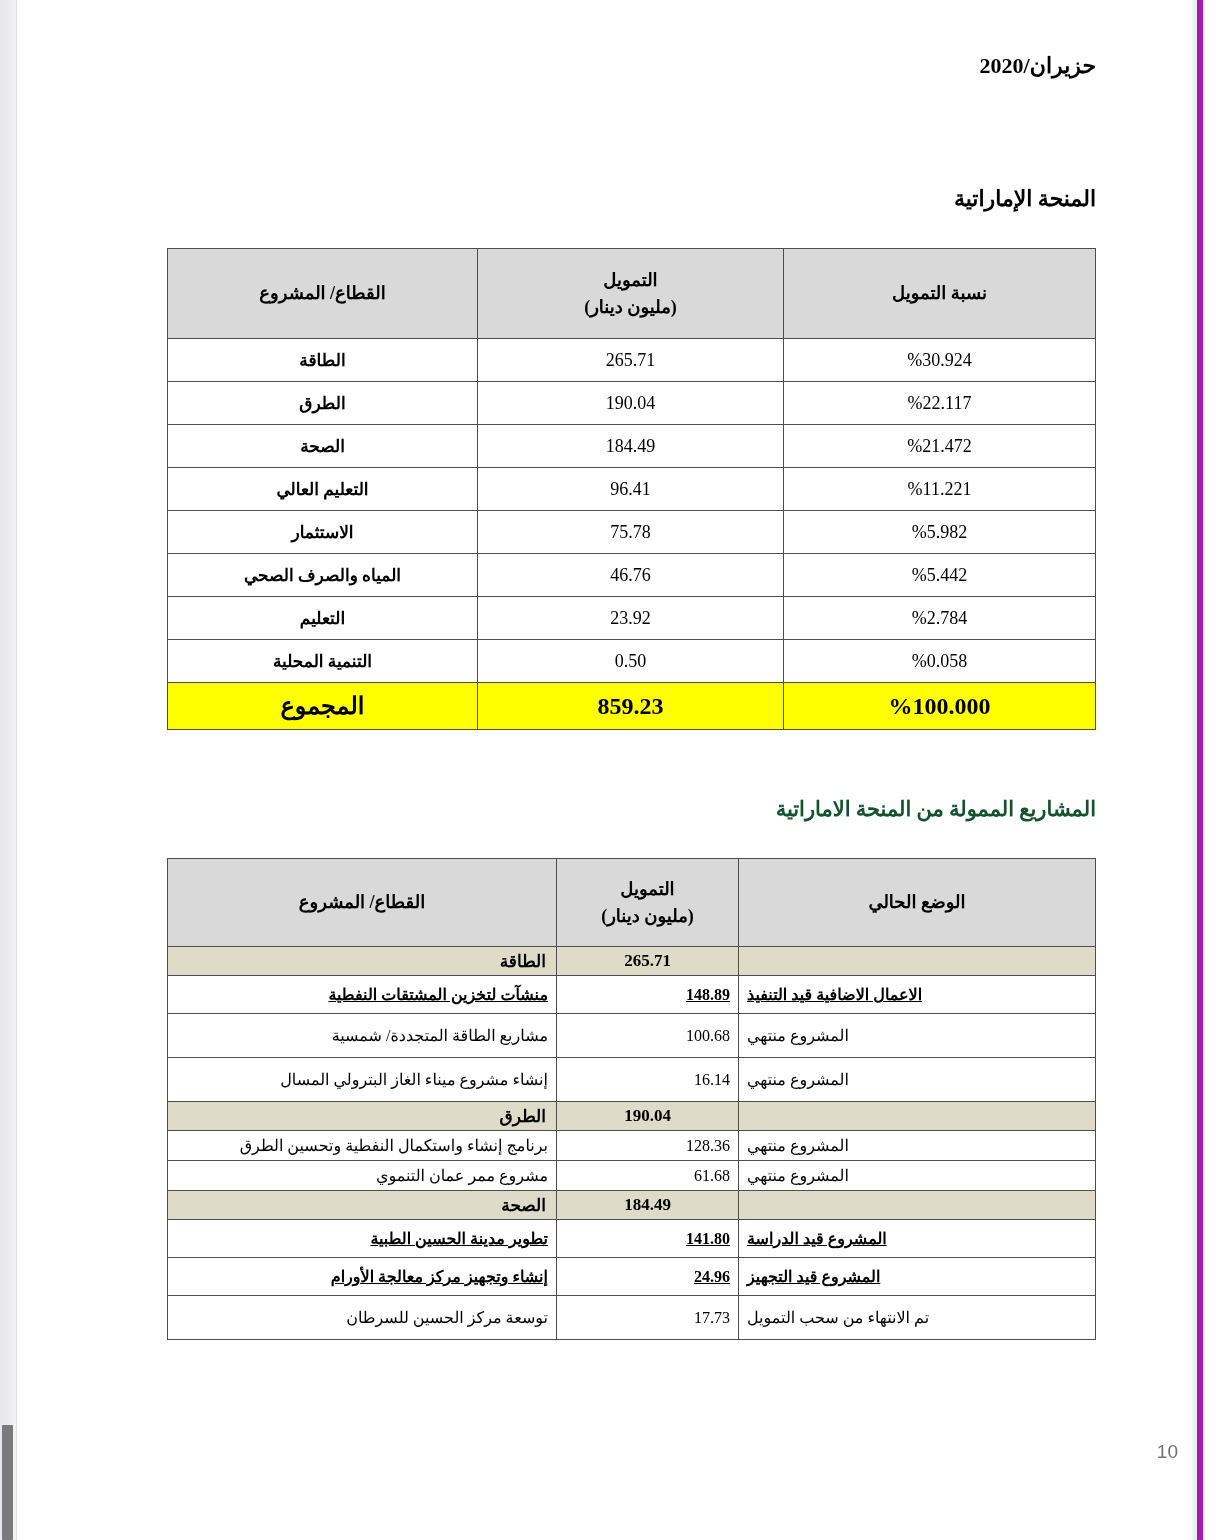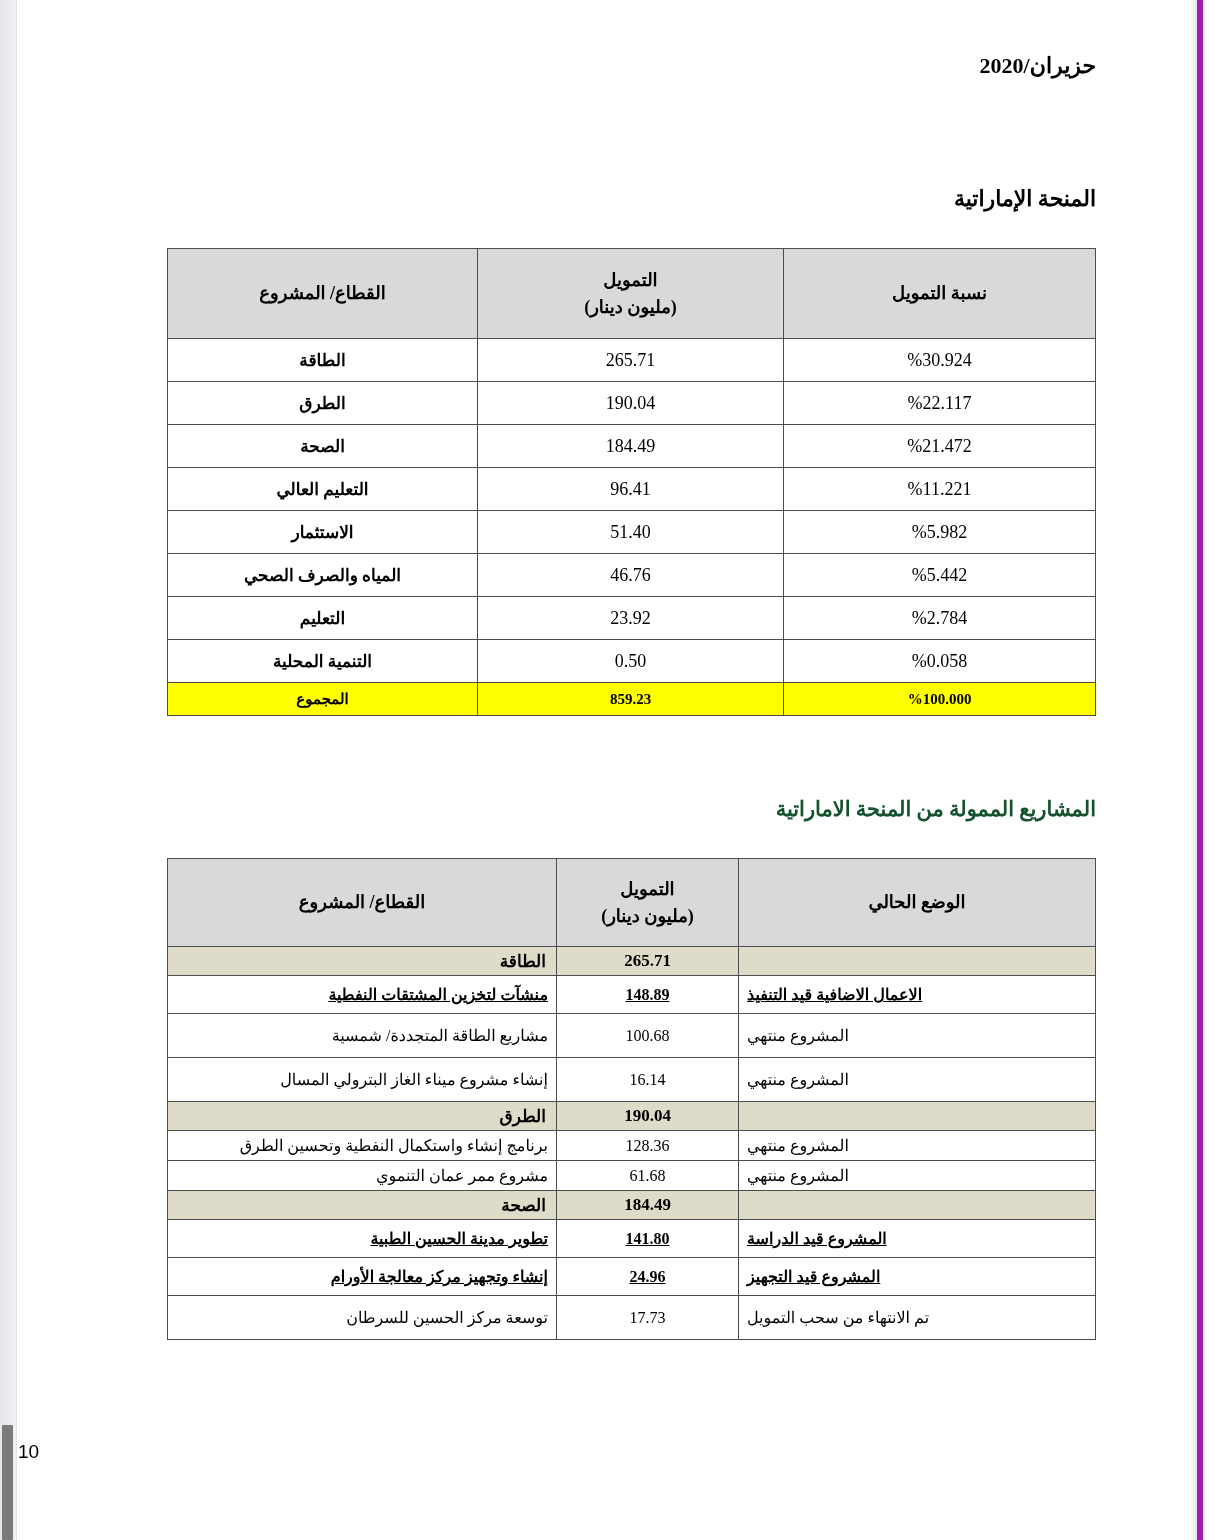--- a/index.html
+++ b/index.html
@@ -83,24 +83,24 @@
     right: 82px;
     top: 797px;
     font-size: 21px;
     font-weight: bold;
     color: #14532d;
   }
   #page-number {
     position: absolute;
     left: 0; right: 0;
     top: 1441px;
-    text-align: left;
+    text-align: right;
     font-size: 19px;
     font-family: "Liberation Sans", sans-serif;
-    color: #000000;
+    color: #737373;
   }
 
   
   table.doc-table {
     border-collapse: collapse;
     table-layout: fixed;
     position: absolute;
     direction: rtl;
   }
   table.doc-table td, table.doc-table th {
@@ -138,22 +138,22 @@
     font-family: "Liberation Serif", serif;
   }
   #table-grant td.c-ratio {
     text-align: center;
     font-size: 18px;
     direction: ltr;
   }
   #table-grant tr.total-row td {
     background: #ffff00;
     font-weight: bold;
-    font-size: 15px;
-    height: 33px;
+    font-size: 24px;
+    height: 47px;
   }
 
   
   #table-projects {
     top: 858px;
     right: 82px;
     width: 928px;
   }
   #table-projects th {
     background: #d9d9d9;
@@ -175,21 +175,21 @@
   #table-projects tr.sector-row td.p-name {
     text-align: right;
     padding-right: 10px;
     font-size: 17px;
   }
   #table-projects tr.sector-row td.p-amount {
     text-align: center;
     font-size: 17px;
   }
   #table-projects td.p-name { }
-  #table-projects td.p-amount { text-align: center; }
+  #table-projects td.p-amount { }
   #table-projects td.p-status {
     text-align: left;
     padding-right: 2px;
   }
   #table-projects tr.tall-row td { height: 44px; }
   #table-projects tr.emph-row td {
     font-weight: bold;
     text-decoration: underline;
     height: 38px;
   }
@@ -243,21 +243,21 @@
           <td class="c-amount">184.49</td>
           <td class="c-sector">الصحة</td>
         </tr>
         <tr>
           <td class="c-ratio">%11.221</td>
           <td class="c-amount">96.41</td>
           <td class="c-sector">التعليم العالي</td>
         </tr>
         <tr>
           <td class="c-ratio">%5.982</td>
-          <td class="c-amount">51.40</td>
+          <td class="c-amount">75.78</td>
           <td class="c-sector">الاستثمار</td>
         </tr>
         <tr>
           <td class="c-ratio">%5.442</td>
           <td class="c-amount">46.76</td>
           <td class="c-sector">المياه والصرف الصحي</td>
         </tr>
         <tr>
           <td class="c-ratio">%2.784</td>
           <td class="c-amount">23.92</td>

